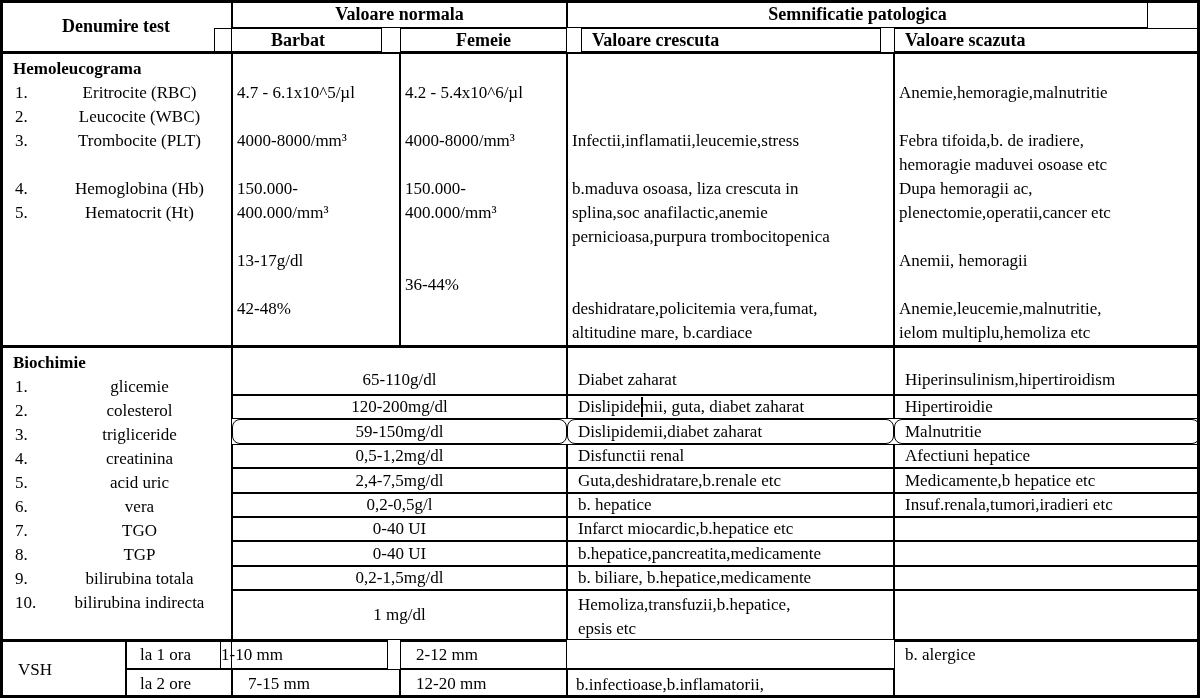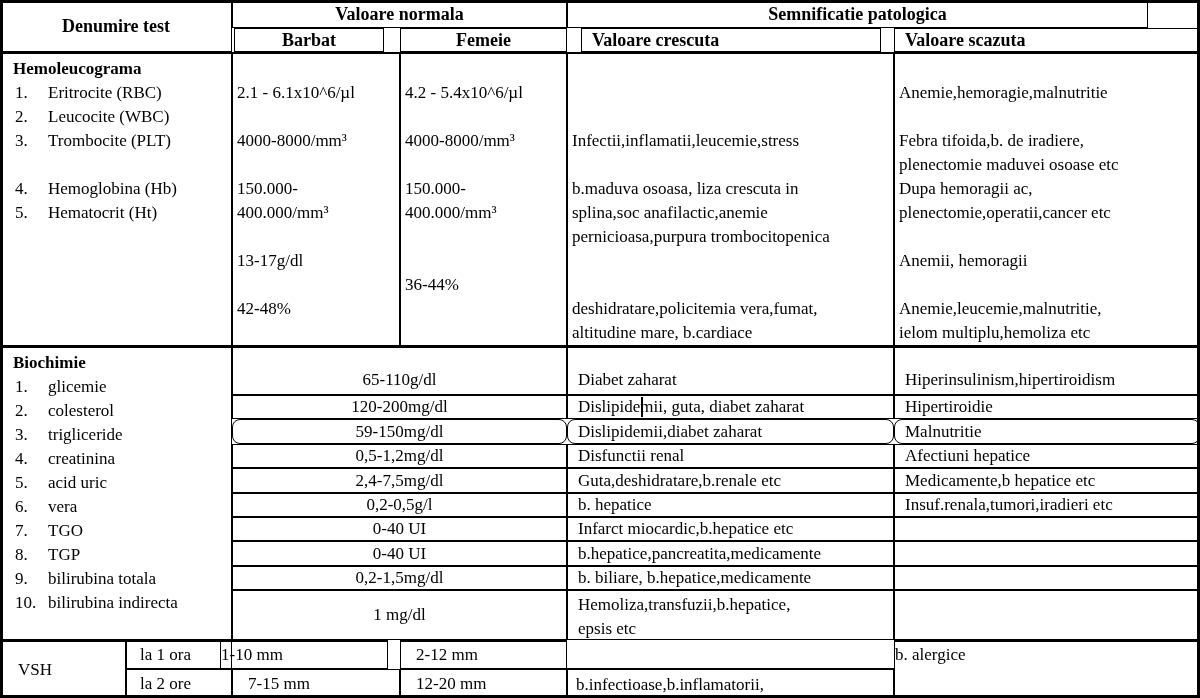--- a/index.html
+++ b/index.html
@@ -13,21 +13,21 @@
   .frame{position:absolute;inset:0;border:3px solid #000;pointer-events:none;z-index:6;}
   
   .hc{display:flex;align-items:center;justify-content:center;font-weight:bold;font-size:18px;}
   .hcl{display:flex;align-items:center;font-weight:bold;font-size:18px;padding-left:10px;}
   
   .col{padding:3px 2px 0 4px;}
   .names{padding-top:3px;}
   .ln{height:24px;line-height:24px;white-space:pre;}
   .li{display:flex;height:24px;line-height:24px;}
   .li .num{flex:none;width:47px;padding-left:14px;box-sizing:border-box;}
-  .li .name{flex:1;}
+  .li .name{flex:1;text-align:center;}
   .sect-title{font-weight:bold;height:24px;line-height:24px;padding-left:12px;}
   
   .cv{left:232px;width:335px;}
   .cc{left:567px;width:327px;}
   .cs{left:894px;width:306px;}
   .bval{display:flex;align-items:center;justify-content:center;}
   .bcre,.bsca{display:flex;align-items:center;padding-left:10px;}
   .rowend{align-items:flex-end;padding-bottom:4px;}
   .r1{top:346px;height:49px;}
   .r2{top:395px;height:24px;}
@@ -47,21 +47,21 @@
   .caret{position:absolute;width:2px;background:#000;z-index:5;}
 </style>
 </head>
 <body>
 
 <div id="table">
 
   <div class="cell hc" style="left:0;top:0;width:232px;height:52px">Denumire test</div>
   <div class="cell hc" style="left:232px;top:0;width:335px;height:28px">Valoare normala</div>
   <div class="cell hc" style="left:567px;top:0;width:581px;height:28px">Semnificatie patologica</div>
-  <div class="cell hc" style="left:234px;top:28px;width:150px;height:24px">Barbat</div>
+  <div class="cell hc" style="left:214px;top:28px;width:168px;height:24px">Barbat</div>
   <div class="cell hc" style="left:400px;top:28px;width:167px;height:24px">Femeie</div>
   <div class="cell hcl" style="left:581px;top:28px;width:300px;height:24px">Valoare crescuta</div>
   <div class="cell hcl" style="left:894px;top:28px;width:306px;height:24px">Valoare scazuta</div>
 
   <div class="cell sec names" style="left:0;top:52px;width:232px;height:294px">
     <div class="sect-title">Hemoleucograma</div>
     <div>
         <div class="li">
           <span class="num">1.</span>
           <span class="name">Eritrocite (RBC)</span>
@@ -83,21 +83,21 @@
           <span class="name">Hemoglobina (Hb)</span>
         </div>
         <div class="li">
           <span class="num">5.</span>
           <span class="name">Hematocrit (Ht)</span>
         </div>
       </div>
   </div>
   <div class="cell sec col" style="left:232px;top:52px;width:168px;height:294px">
       <div class="ln"></div>
-      <div class="ln">2.1 - 6.1x10^6/µl</div>
+      <div class="ln">4.7 - 6.1x10^5/µl</div>
       <div class="ln"></div>
       <div class="ln">4000-8000/mm³</div>
       <div class="ln"></div>
       <div class="ln">150.000-</div>
       <div class="ln">400.000/mm³</div>
       <div class="ln"></div>
       <div class="ln">13-17g/dl</div>
       <div class="ln"></div>
       <div class="ln">42-48%</div>
       <div class="ln"></div>
@@ -127,21 +127,21 @@
       <div class="ln"></div>
       <div class="ln"></div>
       <div class="ln">deshidratare,policitemia vera,fumat,</div>
       <div class="ln">altitudine mare, b.cardiace</div>
     </div>
   <div class="cell sec col" style="left:894px;top:52px;width:306px;height:294px">
       <div class="ln"></div>
       <div class="ln">Anemie,hemoragie,malnutritie</div>
       <div class="ln"></div>
       <div class="ln">Febra tifoida,b. de iradiere,</div>
-      <div class="ln">plenectomie maduvei osoase etc</div>
+      <div class="ln">hemoragie maduvei osoase etc</div>
       <div class="ln">Dupa hemoragii ac,</div>
       <div class="ln">plenectomie,operatii,cancer etc</div>
       <div class="ln"></div>
       <div class="ln">Anemii, hemoragii</div>
       <div class="ln"></div>
       <div class="ln">Anemie,leucemie,malnutritie,</div>
       <div class="ln">ielom multiplu,hemoliza etc</div>
     </div>
 
   <div class="cell sec names" style="left:0;top:346px;width:232px;height:294px">
@@ -235,16 +235,16 @@
 
   <div class="cell sec fxc" style="left:0;top:640px;width:126px;height:58px;padding-left:17px">VSH</div>
   <div class="cell sec fxc" style="left:126px;top:640px;width:106px;height:29px;padding-left:13px">la 1 ora</div>
   <div class="cell fxc" style="left:126px;top:669px;width:106px;height:29px;padding-left:13px">la 2 ore</div>
   <div class="cell sec fxc" style="left:220px;top:640px;width:168px;height:29px;">1-10 mm</div>
   <div class="cell sec fxc" style="left:400px;top:640px;width:167px;height:29px;padding-left:15px">2-12 mm</div>
   <div class="cell fxc" style="left:232px;top:669px;width:168px;height:29px;padding-left:15px">7-15 mm</div>
   <div class="cell fxc" style="left:400px;top:669px;width:167px;height:29px;padding-left:15px">12-20 mm</div>
   <div class="cell sec vtop ml" style="left:567px;top:640px;width:327px;height:58px;padding-left:8px">b.infectioase,b.inflamatorii,
 septicemii,mielom,</div>
-  <div class="cell sec vtop" style="left:894px;top:640px;width:306px;height:58px;padding-left:0">b. alergice</div>
+  <div class="cell sec vtop" style="left:894px;top:640px;width:306px;height:58px;padding-left:10px">b. alergice</div>
 
   <div class="frame"></div>
 </div>
 
 </body></html>

